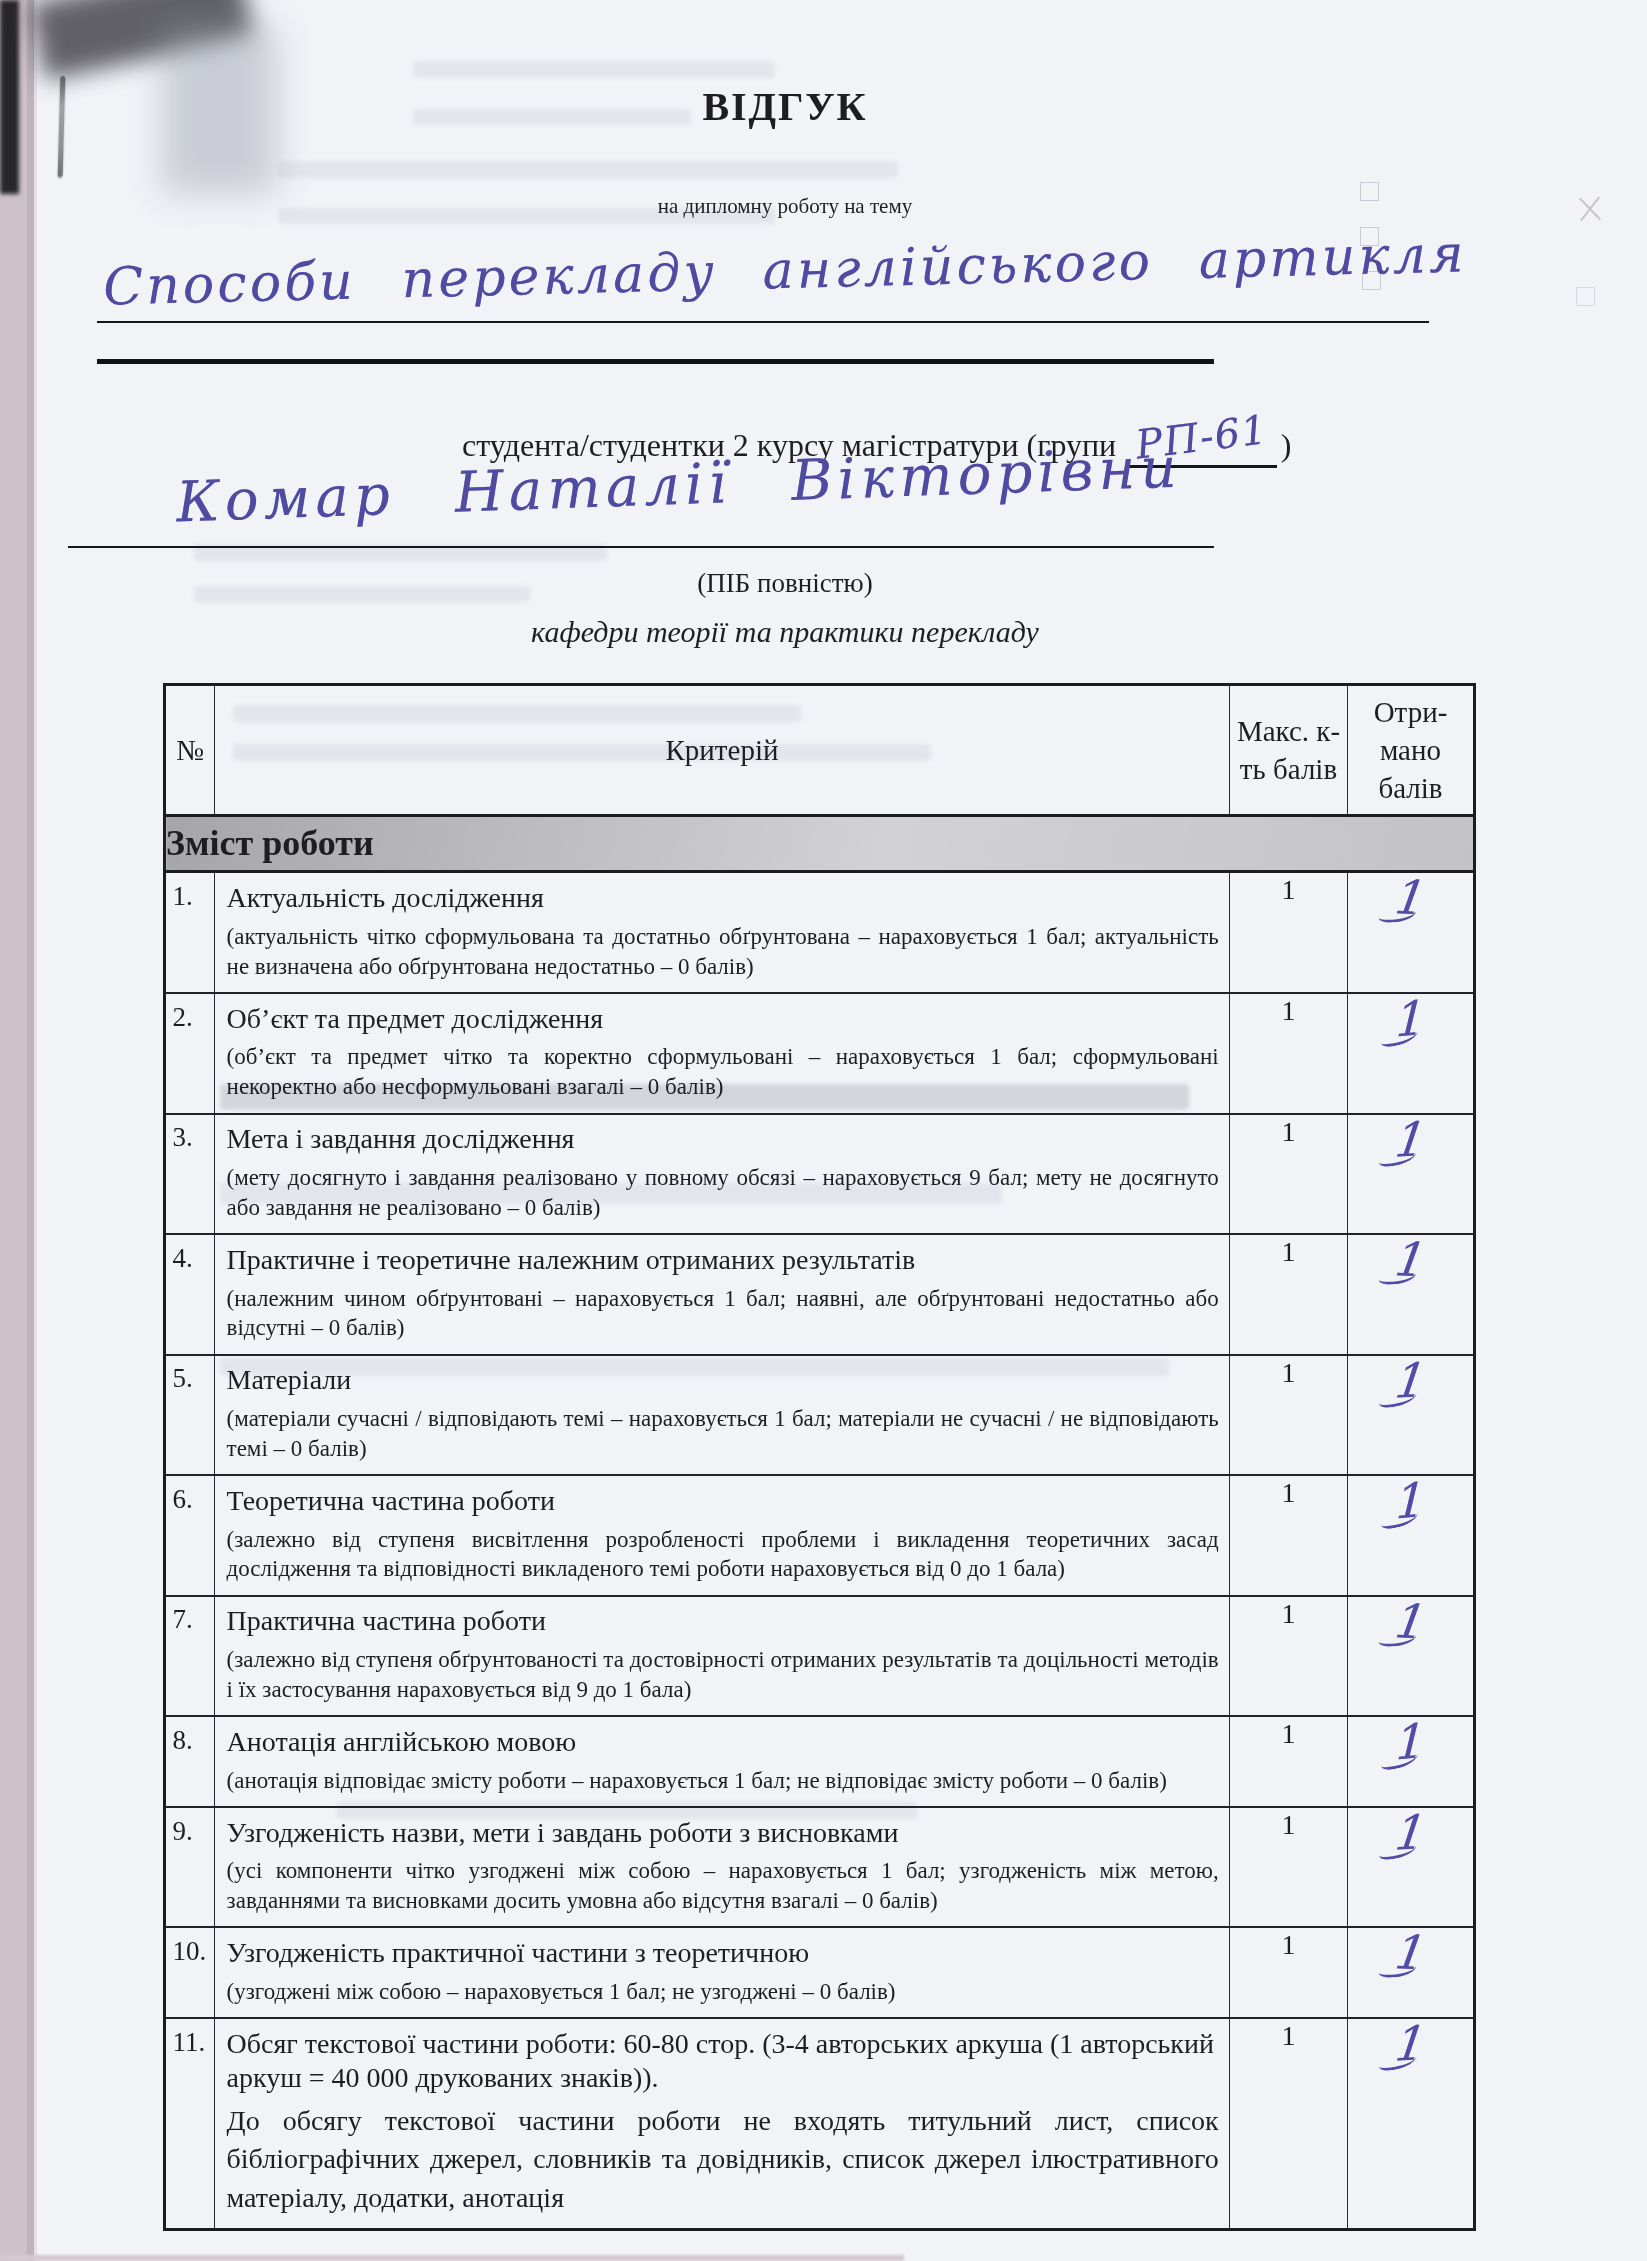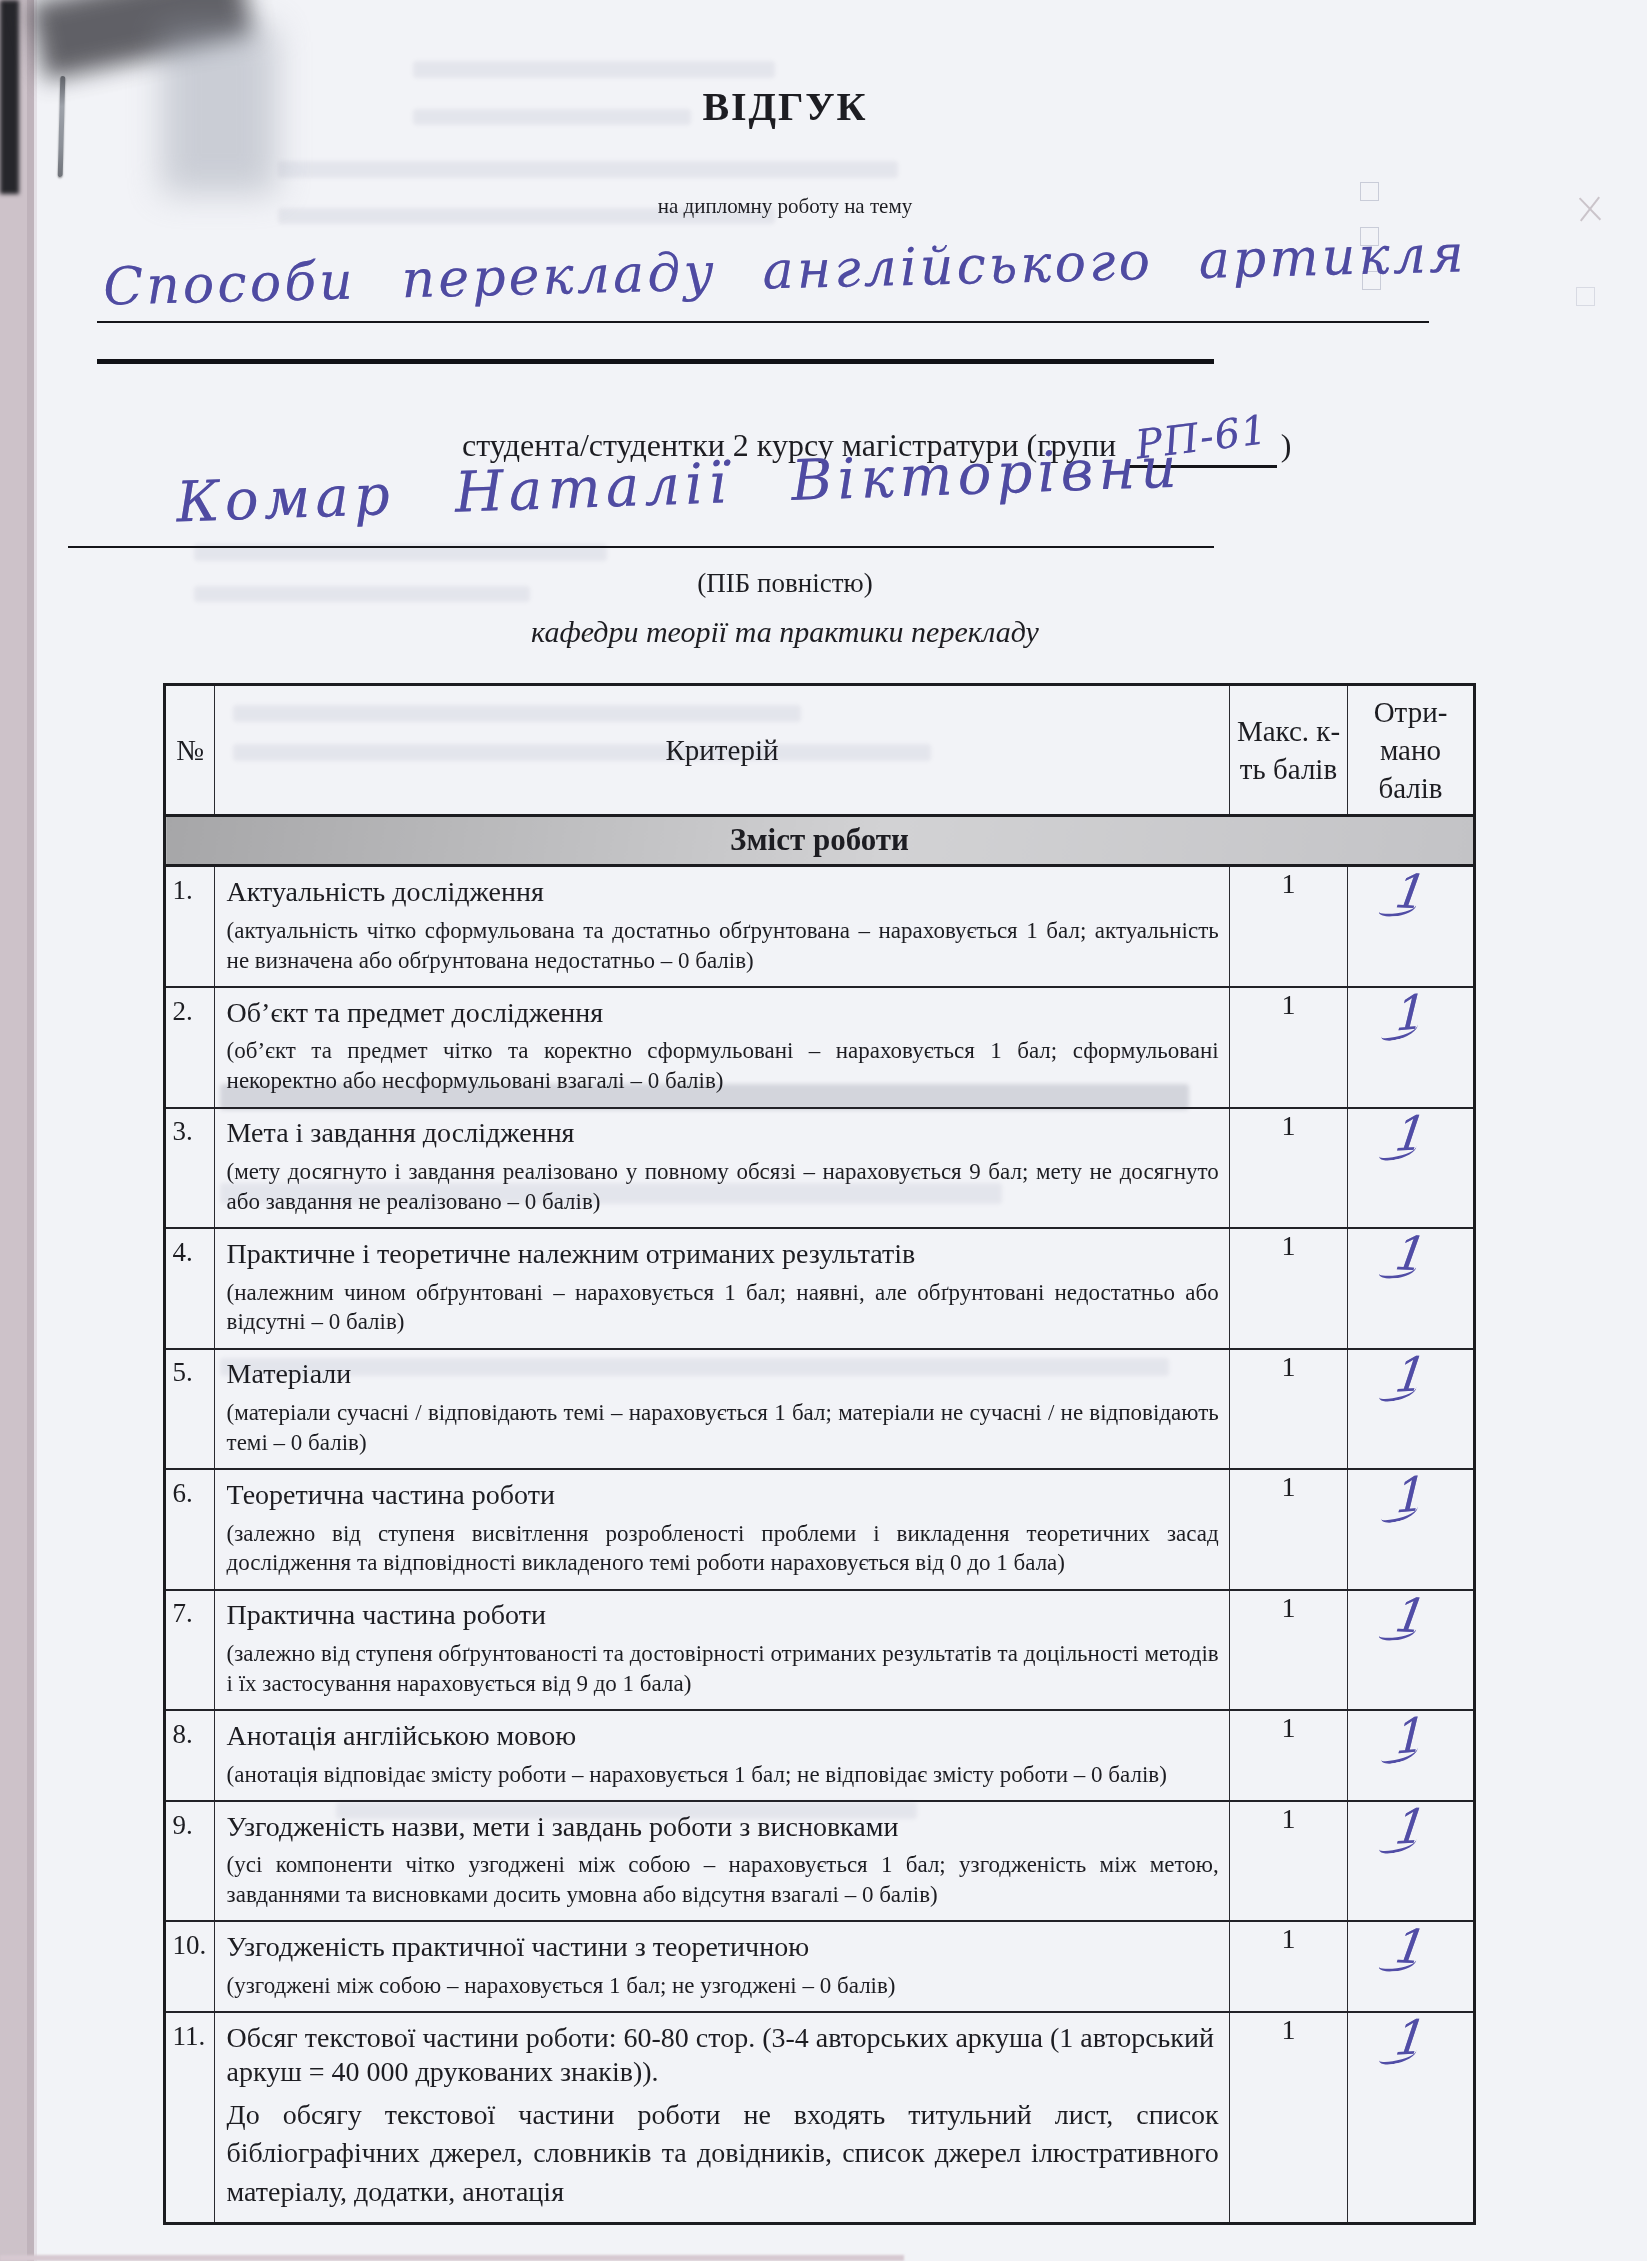--- a/index.html
+++ b/index.html
@@ -44,22 +44,22 @@
   .name-caption{position:absolute;top:568px;width:100%;text-align:center;font-size:27px;}
   .dept-line{position:absolute;top:615px;width:100%;text-align:center;font-size:30px;font-style:italic;}
   
   table.crit{position:absolute;left:163px;top:683px;width:1309px;border-collapse:collapse;table-layout:fixed;
              border:3.2px solid #1c1c20;}
   table.crit col.c-num{width:50px;} table.crit col.c-crit{width:1015px;}
   table.crit col.c-max{width:118px;} table.crit col.c-got{width:127px;}
   table.crit td,table.crit th{border:1.9px solid #2a2a30;vertical-align:top;}
   tr.head th{font-weight:400;text-align:center;vertical-align:middle;font-size:29px;line-height:1.32;
              padding:6.5px 2.6px;border-bottom:3.9px solid #1c1c20;}
-  tr.band td{background:linear-gradient(100deg,#a6a6a8,#d2d2d4 55%,#c3c3c6);text-align:center;
-             font-weight:700;font-size:31px;padding:5.2px 0 6.5px;border-top:3.2px solid #1c1c20;
+  tr.band td{background:linear-gradient(100deg,#a6a6a8,#d2d2d4 55%,#c3c3c6);text-align:left;
+             font-weight:700;font-size:36px;padding:5.2px 0 6.5px;border-top:3.2px solid #1c1c20;
              border-bottom:3.2px solid #1c1c20;}
   tr.crit-row>td{border-top:2.6px solid #222228;}
   td.num{font-size:27px;padding:7.8px 2.6px 0 6.5px;}
   td.crit-cell{padding:7.8px 10.3px 10.3px 11.6px;}
   .crit-title{font-size:28px;line-height:1.22;margin-bottom:6.5px;}
   .crit-desc{font-size:23px;line-height:1.3;text-align:justify;}
   .crit-body{font-size:28px;line-height:1.38;text-align:justify;margin-top:3.9px;}
   td.max-cell{vertical-align:middle;text-align:center;font-size:28px;}
   td.got-cell{vertical-align:middle;text-align:center;}
   .mark{display:inline-block;position:relative;font-family:"DejaVu Serif",serif;font-style:italic;

